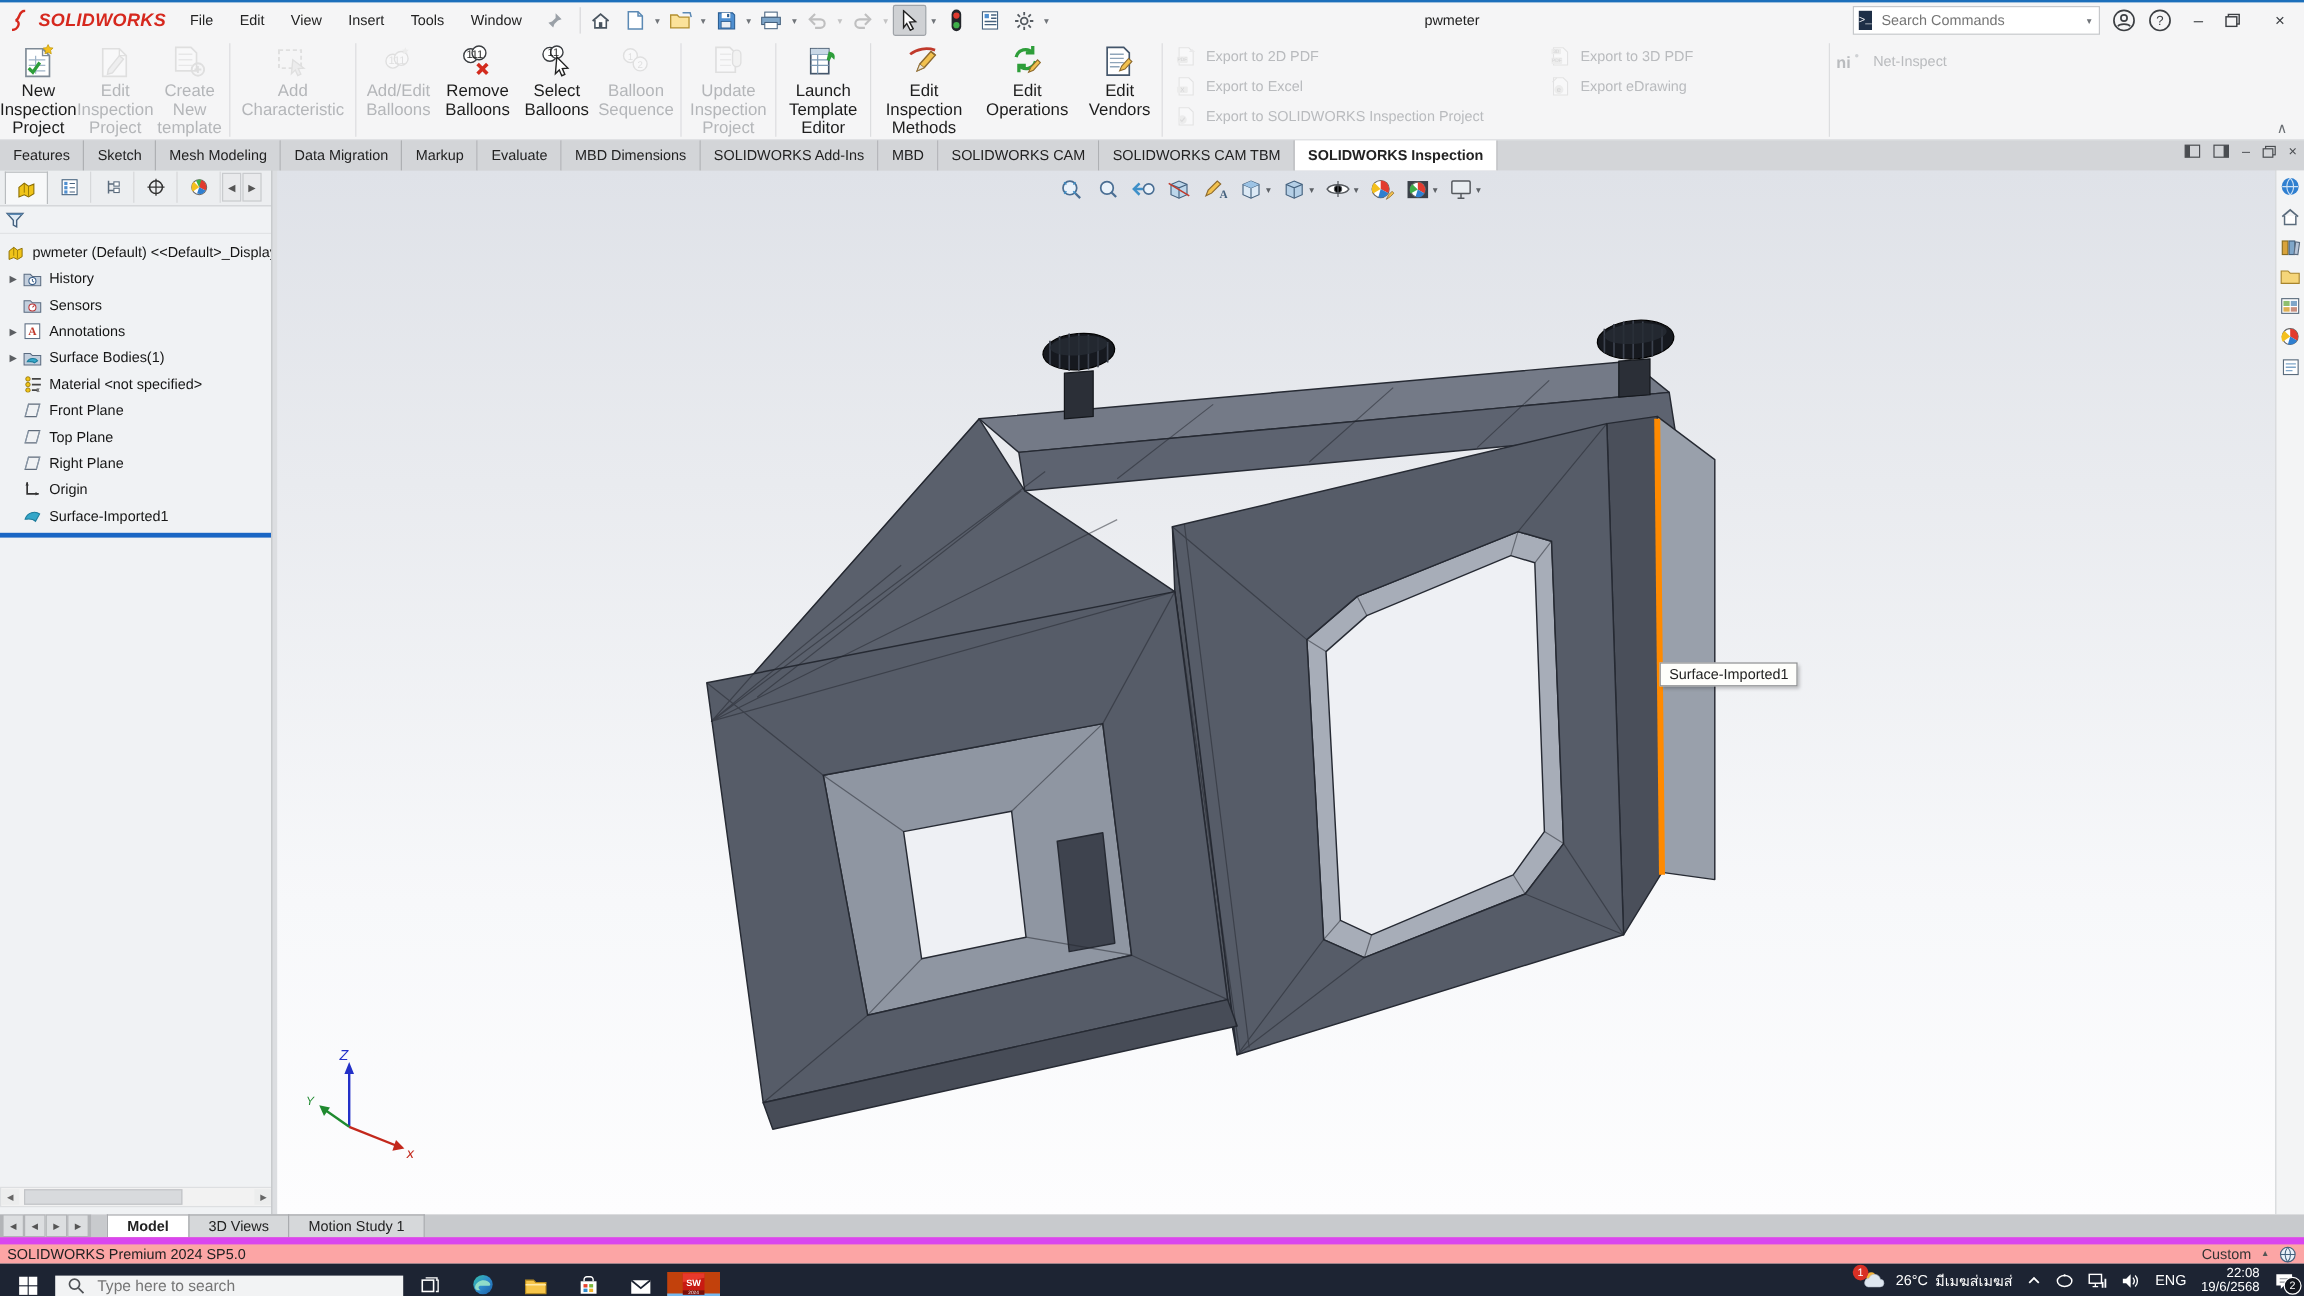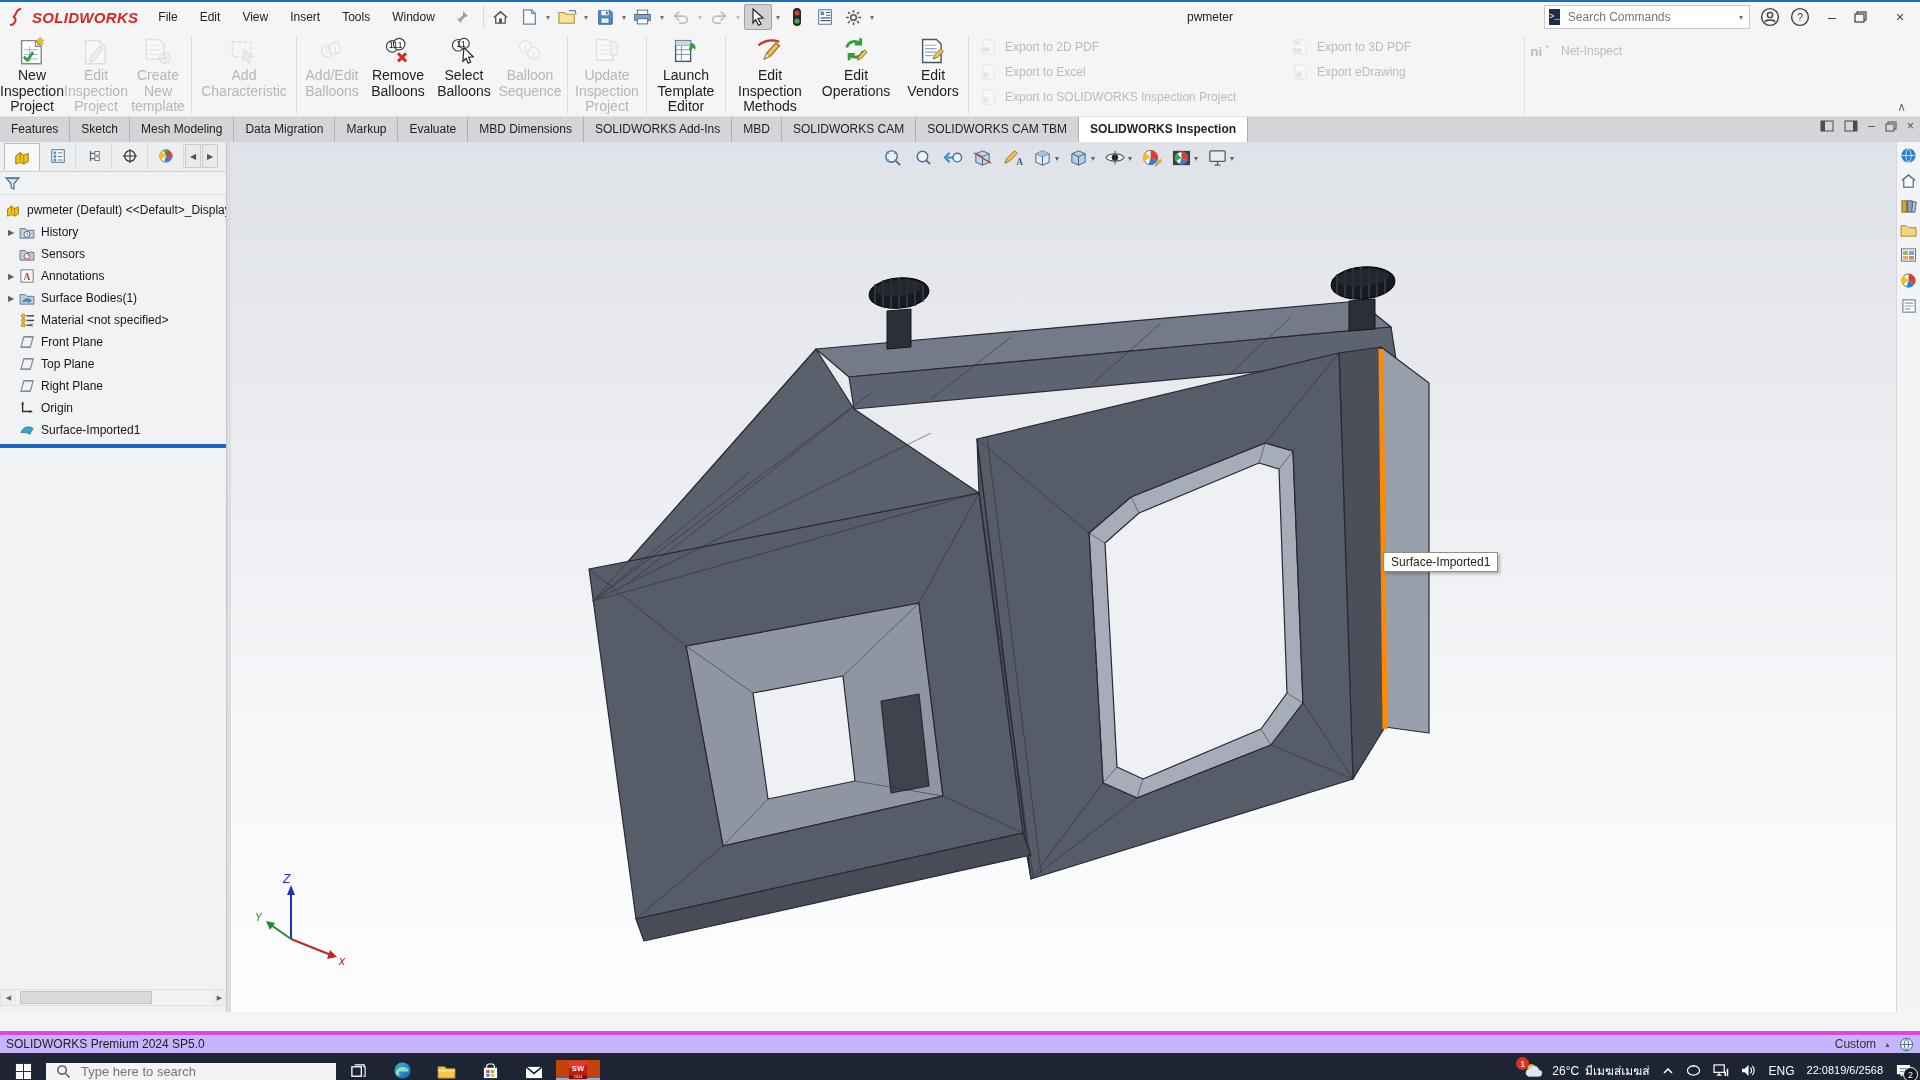--- a/index.html
+++ b/index.html
@@ -77,35 +77,35 @@
   #tooltip{position:absolute;left:1152px;top:411px;background:#fefefb;border:1px solid #8b8d90;
            box-shadow:2px 2px 3px rgba(0,0,0,.25);padding:2px 7px;font-size:12px;color:#222;white-space:nowrap}
   #taskpane{position:absolute;right:0;top:0;width:24px;height:871px;background:#f3f4f5;border-left:1px solid #d4d6d9;
             display:flex;flex-direction:column;align-items:center;padding-top:6px;gap:9px;box-sizing:border-box}
   
   #modeltabs{position:absolute;left:0;top:1012px;width:100%;height:19px;background:#c8cacd;display:flex;align-items:flex-end}
   .mnav{width:16px;height:17px;background:#dcdee0;border:1px solid #b2b4b7;display:flex;align-items:center;justify-content:center;font-size:7px;color:#555}
   .mtab{padding:0 16px;height:18px;line-height:18px;background:#d6d8da;border:1px solid #a9abae;border-bottom:0;margin-left:-1px;color:#222;white-space:nowrap}
   .mtab.active{background:#fff;font-weight:bold}
   
-  #statusbar{position:absolute;left:0;top:1031px;width:100%;height:22px;background:#c4b5fd;border-top:4px solid #d946ef;
+  #statusbar{position:absolute;left:0;top:1031px;width:100%;height:22px;background:#fca5a5;border-top:6px solid #d946ef;
              display:flex;align-items:center;justify-content:space-between;padding:0 6px;box-sizing:border-box}
   #sbright{display:flex;align-items:center;gap:8px;color:#333}
   
   #taskbar{position:absolute;left:0;top:1053px;width:100%;height:27px;background:#1d2433;display:flex;align-items:flex-end;color:#fff}
   .tkb{width:46px;display:flex;align-items:center;justify-content:center}
   #tksearch{width:270px;background:#f2f3f4;display:flex;align-items:center;gap:8px;padding:0 10px;color:#4f5256}
   #tksearch input{border:0;outline:0;background:transparent;font-size:13px;color:#4f5256;font-family:"Liberation Sans",sans-serif;width:200px}
   .tkapp{width:44px;display:flex;align-items:center;justify-content:center}
   .tkapp.active{background:#c2410c;box-shadow:inset 0 -2px 0 #76b9ed}
   #tkright{margin-left:auto;display:flex;align-items:center;gap:12px;padding-right:8px}
   #weather{display:flex;align-items:center;gap:6px}
   #wbadge{position:absolute;margin-left:-8px;margin-top:-14px;background:#d93025;color:#fff;font-size:9px;
           border-radius:50%;width:13px;height:13px;display:flex;align-items:center;justify-content:center}
-  #clock{display:flex;flex-direction:row;align-items:flex-end;font-size:11px;line-height:1.15}
+  #clock{display:flex;flex-direction:column;align-items:flex-end;font-size:11px;line-height:1.15}
   #notif{position:relative}
   #nbadge{position:absolute;right:-6px;bottom:-4px;background:#11151d;border:1px solid #fff;color:#fff;font-size:9px;
           border-radius:50%;width:13px;height:13px;display:flex;align-items:center;justify-content:center}
 </style>
 </head>
 <body>
 
 <div id="app">
   <div id="topline"></div>
 
@@ -821,20 +821,29 @@
             <path d="M9 9L4 4a7 7 0 0 0-1.5 9.5z" fill="#f4c01d"></path>
           </svg>
         <svg width="16" height="16" viewBox="0 0 17 17">
             <rect x="2" y="2" width="13" height="13" fill="#fff" stroke="#5a6b7c"></rect>
             <path d="M4 5.5h9M4 8.5h9M4 11.5h6" stroke="#7fa6c9" stroke-width="1.2"></path>
           </svg>
       </div>
     </div>
   </div>
 
+  <div id="modeltabs">
+    <span class="mnav" style="border-left-width:3px">◀</span>
+    <span class="mnav">◀</span>
+    <span class="mnav">▶</span>
+    <span class="mnav" style="border-right-width:3px;margin-right:14px">▶</span>
+    <span class="mtab active">Model</span>
+    <span class="mtab">3D Views</span>
+    <span class="mtab">Motion Study 1</span>
+  </div>
 
   <div id="statusbar">
     <span>SOLIDWORKS Premium 2024 SP5.0</span>
     <div id="sbright">
       <span>Custom</span>
       <span style="font-size:7px;color:#555">▲</span>
       <svg width="15" height="15" viewBox="0 0 16 16">
           <circle cx="8" cy="8" r="6.5" fill="#e8f0f8" stroke="#44617e"></circle>
           <path d="M1.5 8h13M8 1.5a10 10 0 0 1 0 13M8 1.5a10 10 0 0 0 0 13" fill="none" stroke="#44617e" stroke-width=".9"></path>
         </svg>

